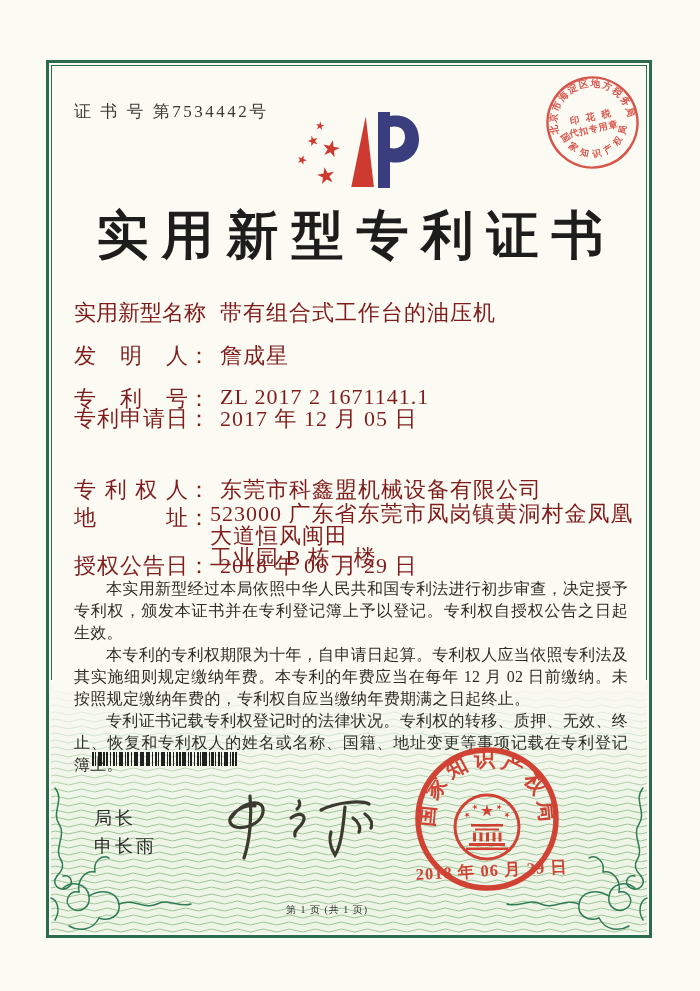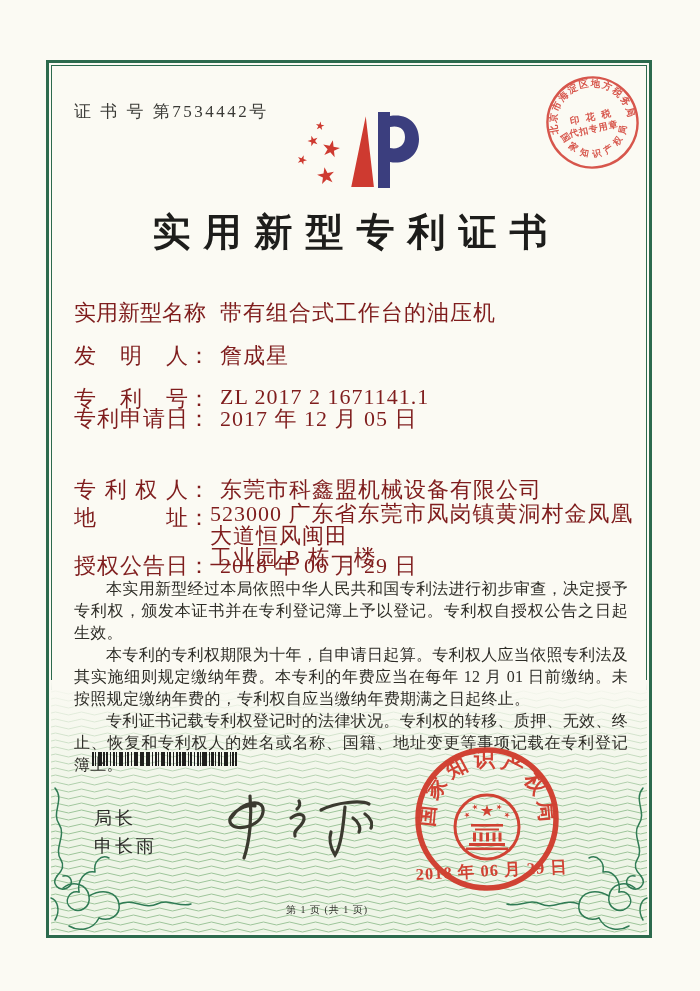--- a/index.html
+++ b/index.html
@@ -17,23 +17,23 @@
     content:"";position:absolute;inset:2px;border:1px solid #2c6a4d;
   }
   .band-svg{position:absolute;left:49px;top:640px;}
   .cert-no{
     position:absolute;left:74px;top:100px;
     font-size:17px;letter-spacing:2.5px;color:#3a3a36;
   }
   .logo-svg{position:absolute;left:288px;top:104px;}
   .tax-stamp-svg{position:absolute;left:545px;top:75px;}
   .doc-title{
-    position:absolute;left:0;top:207px;width:700px;
+    position:absolute;left:0;top:201px;width:700px;
     text-align:center;text-indent:13px;
-    font-size:38px;font-weight:600;letter-spacing:13px;color:#1d1d1b;
+    font-size:52px;font-weight:600;letter-spacing:13px;color:#1d1d1b;
   }
   .field-row{position:absolute;left:74px;font-size:22px;white-space:nowrap;color:#7f1d1d;}
   .flabel{
     display:inline-block;width:114px;vertical-align:top;
     text-align:justify;text-align-last:justify;
   }
   .colon{display:inline-block;vertical-align:top;}
   .fvalue{display:inline-block;margin-left:10px;vertical-align:top;letter-spacing:1px;}
   .addr-lines{display:inline-block;vertical-align:top;letter-spacing:1px;white-space:normal;width:430px;line-height:22px;}
   .grant-right{position:absolute;left:336px;top:0;}
@@ -151,21 +151,21 @@
 </div>
 <div class="field-row" style="top:503px">
   <span class="flabel">地址</span><span class="colon">：</span><span class="addr-lines"><span>523000 广东省东莞市凤岗镇黄洞村金凤凰大道恒风闽田</span><br><span>工业园 B 栋一楼</span></span>
 </div>
 <div class="field-row" style="top:551px">
   <span class="flabel">授权公告日</span><span class="colon">：</span><span class="fvalue">2018 年 06 月 29 日</span>
 </div>
 
 <div class="paras">
   <p>本实用新型经过本局依照中华人民共和国专利法进行初步审查，决定授予专利权，颁发本证书并在专利登记簿上予以登记。专利权自授权公告之日起生效。</p>
-  <p>本专利的专利权期限为十年，自申请日起算。专利权人应当依照专利法及其实施细则规定缴纳年费。本专利的年费应当在每年 12 月 01 日前缴纳。未按照规定缴纳年费的，专利权自应当缴纳年费期满之日起终止。</p>
+  <p>本专利的专利权期限为十年，自申请日起算。专利权人应当依照专利法及其实施细则规定缴纳年费。本专利的年费应当在每年 12 月 02 日前缴纳。未按照规定缴纳年费的，专利权自应当缴纳年费期满之日起终止。</p>
   <p>专利证书记载专利权登记时的法律状况。专利权的转移、质押、无效、终止、恢复和专利权人的姓名或名称、国籍、地址变更等事项记载在专利登记簿上。</p>
 </div>
 
 <div class="barcode"></div>
 
 <div class="signer">
   <div>局长</div>
   <div>申长雨</div>
 </div>
 

